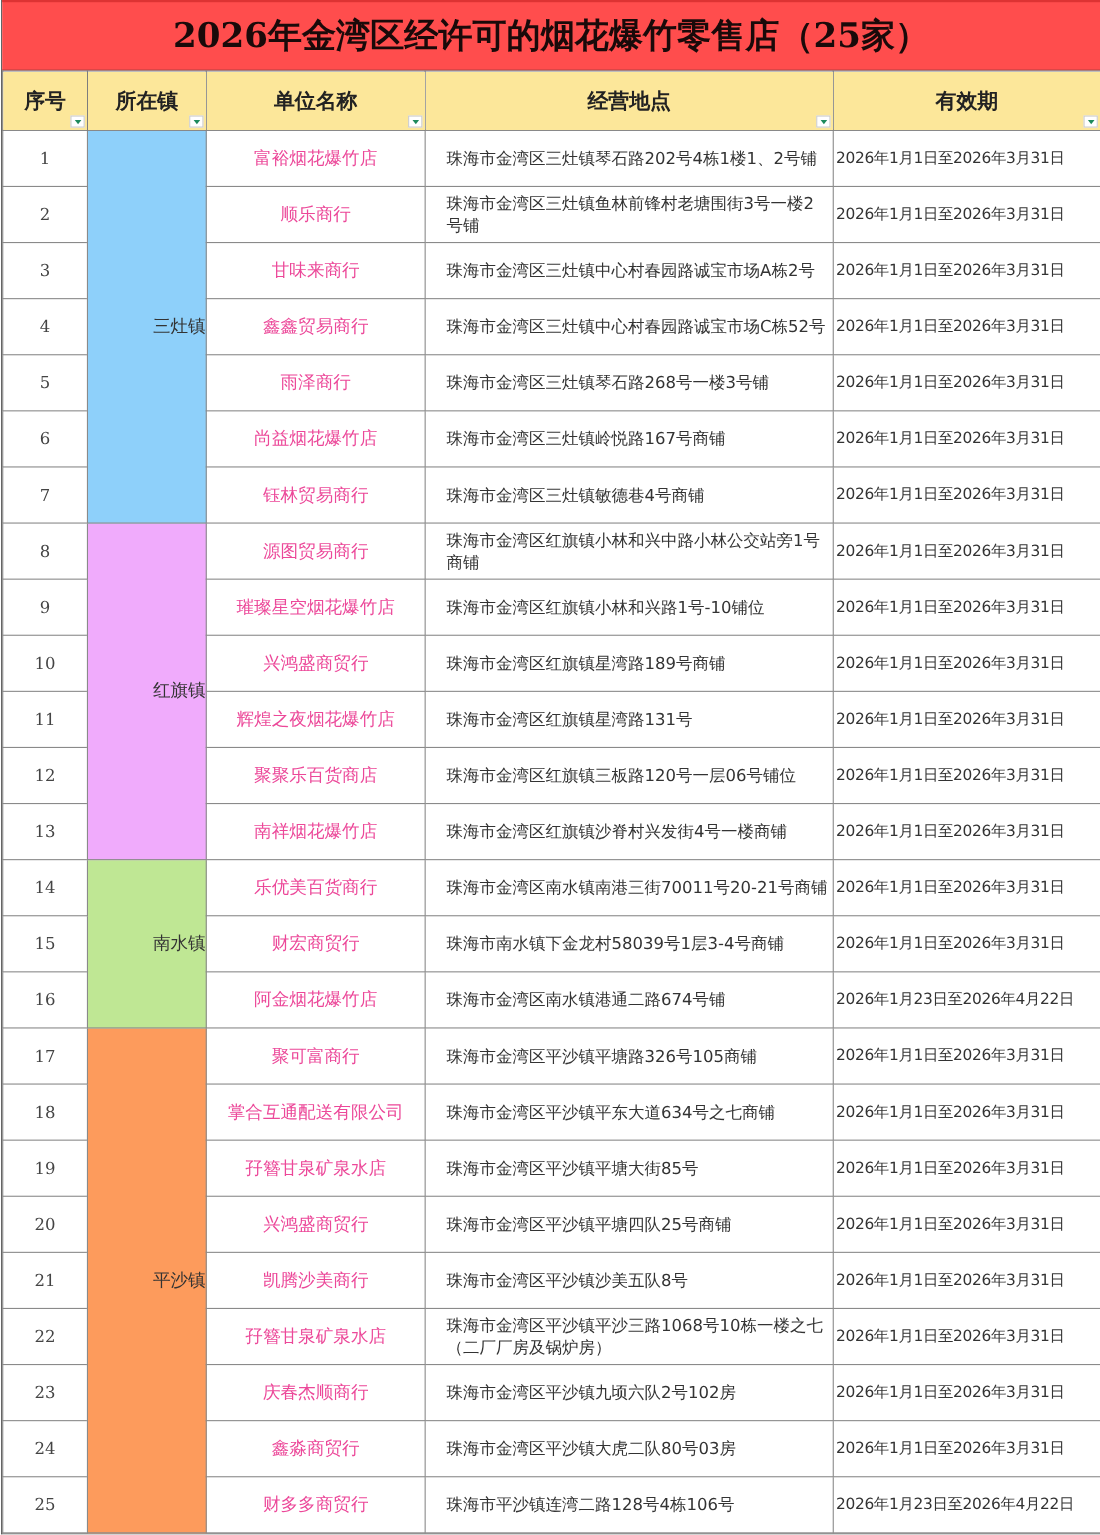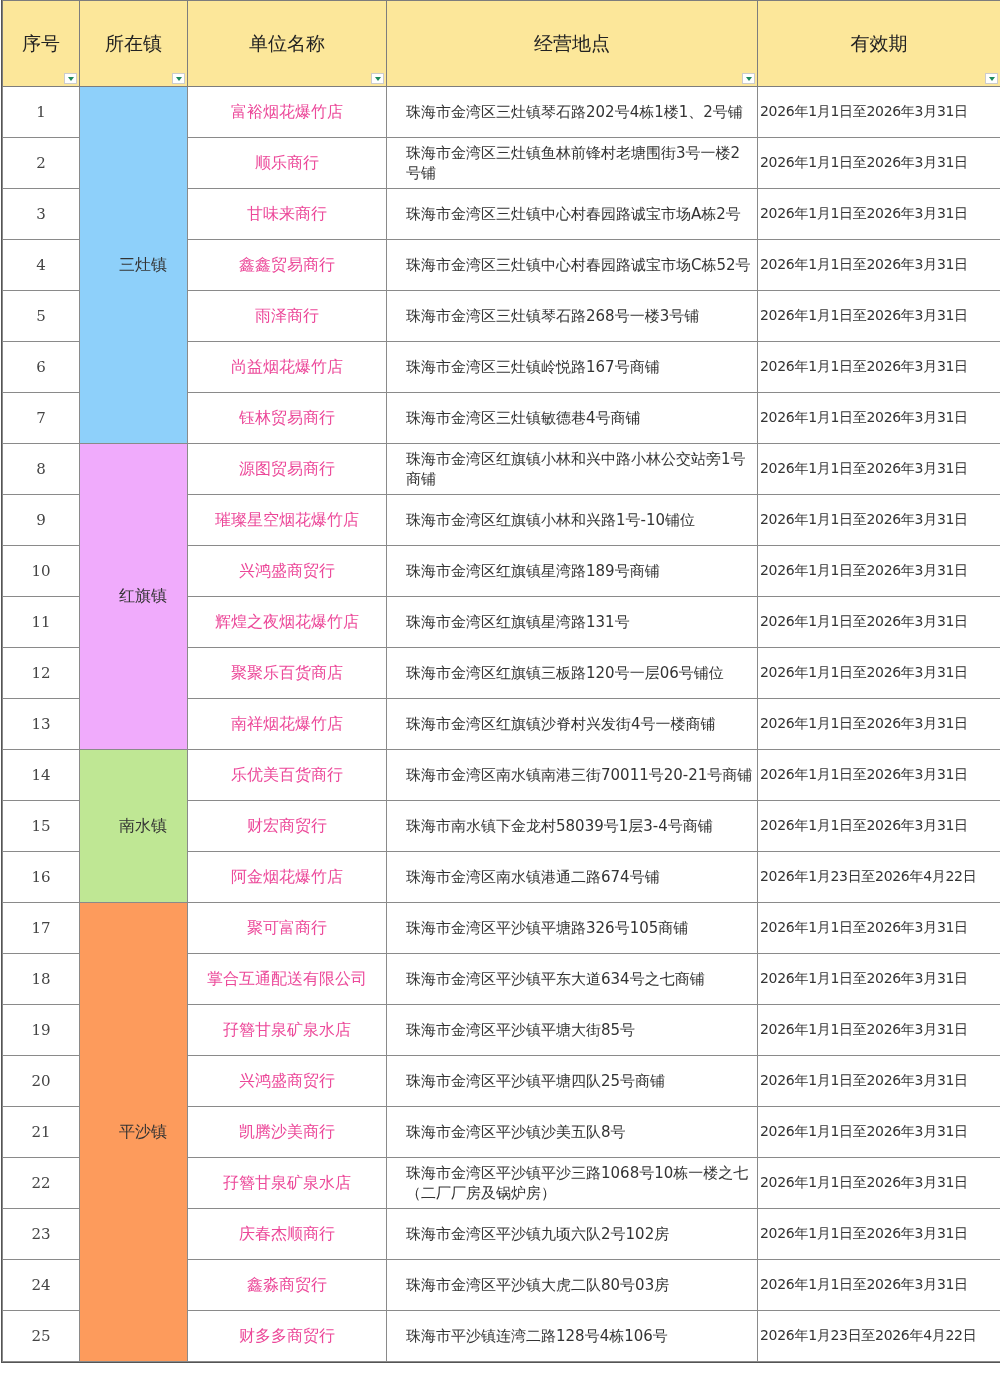--- a/index.html
+++ b/index.html
@@ -14,48 +14,51 @@
     font-size: 31px; color: #1a0a0a; letter-spacing: 0px;
   }
   table { border-collapse: collapse; width: 998px; table-layout: fixed; }
   col.c-no { width: 77px; }
   col.c-town { width: 108px; }
   col.c-name { width: 199px; }
   col.c-addr { width: 371px; }
   col.c-valid { width: 243px; }
   th {
     position: relative; height: 53px; background: #fce79a; border: 1px solid #7d7d7d;
-    font-weight: normal; font-size: 19px; color: #222; padding: 16px;
+    font-weight: bold; font-size: 19px; color: #222; padding: 0;
   }
   .filter-btn {
     position: absolute; right: 2px; bottom: 2px; width: 13px; height: 11px;
     background: #fff; border: 1px solid #ccc; box-sizing: border-box; display: flex;
     align-items: center; justify-content: center; cursor: pointer;
   }
   .filter-btn .tri {
     width: 0; height: 0; border-left: 3px solid transparent; border-right: 3px solid transparent;
     border-top: 4px solid #1e8a5c;
   }
   td {
     height: 50px; border: 1px solid #8a8a8a; font-size: 15px; color: #333; padding: 0;
   }
   td.no { text-align: center; font-family: "DejaVu Serif", "Liberation Serif", serif; font-size: 15px; color: #444; }
-  td.town { text-align: left; font-size: 16px; color: #333; padding-left: 39px; }
+  td.town { text-align: right; font-size: 16px; color: #333; }
   td.name { text-align: center; font-size: 16px; color: #ec4899; }
   td.addr { text-align: left; padding-left: 19px; padding-right: 2px; font-size: 15px; line-height: 20px; color: #333; border-radius: 19px; }
   td.valid { text-align: left; padding-left: 2px; font-size: 14px; color: #333; white-space: nowrap; letter-spacing: -0.3px; }
   .town-sz { background: #8ed0fa; }
   .town-hq { background: #f0abfc; }
   .town-ns { background: #bfe794; }
   .town-ps { background: #fd9b5c; }
 </style>
 </head>
 <body>
 
 <div class="sheet">
+  <div class="title-bar">
+    <h1>2026年金湾区经许可的烟花爆竹零售店（25家）</h1>
+  </div>
   <table>
     <colgroup>
       <col class="c-no">
         <col class="c-town">
         <col class="c-name">
         <col class="c-addr">
         <col class="c-valid">
     </colgroup>
     <thead>
       <tr>

